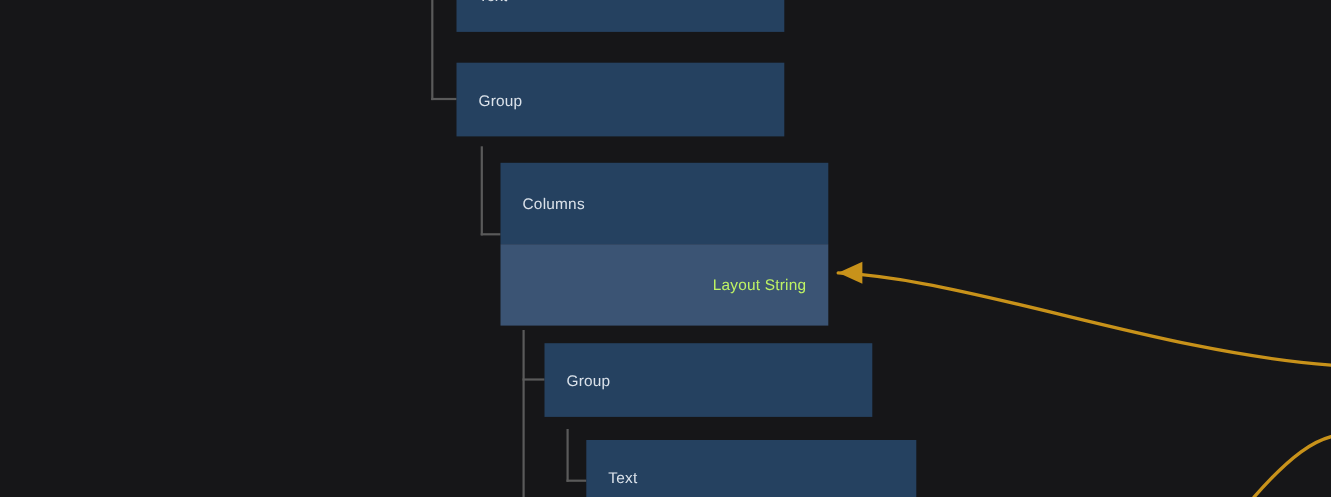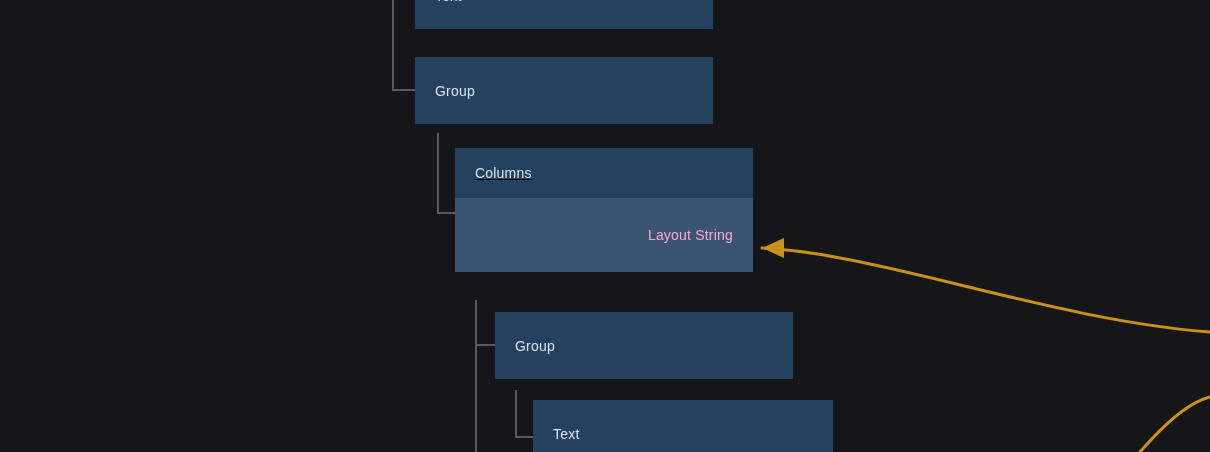--- a/index.html
+++ b/index.html
@@ -94,25 +94,25 @@
       <div class="node" style="left: 415px; top: 57px; width: 298px; height: 67px; background: rgb(37, 65, 96);">
         <span class="node-label left" style="color: rgb(219, 226, 234);">Group</span>
       </div>
       <div class="node" style="left: 495px; top: 312px; width: 298px; height: 67px; background: rgb(37, 65, 96);">
         <span class="node-label left" style="color: rgb(219, 226, 234);">Group</span>
       </div>
       <div class="node" style="left: 533px; top: 400px; width: 300px; height: 67px; background: rgb(37, 65, 96);">
         <span class="node-label left" style="color: rgb(219, 226, 234);">Text</span>
       </div>
       <div class="node-stack" style="left: 455px; top: 148px; width: 298px;">
-        <div class="band primary" style="height: 50px; background: rgb(37, 65, 96); text-decoration: underline;">
+        <div class="band primary" style="height: 74px; background: rgb(37, 65, 96);">
           <span class="node-label left" style="color: rgb(219, 226, 234);">Columns</span>
         </div>
         <div class="band highlight" style="height: 74px; background: rgb(59, 84, 116);">
-          <span class="node-label right" style="color: #f9a8d4;">Layout String</span>
+          <span class="node-label right" style="color: #bef264;">Layout String</span>
         </div>
       </div>
     </div>
 
   <svg id="annotations" viewBox="0 0 1210 452" xmlns="http://www.w3.org/2000/svg">
       <path d="M 1210 332 C 1080 322, 950 278, 840 258 C 810 252, 780 249, 762 248" fill="none" stroke="#c8921a" stroke-width="3" stroke-linecap="round"></path>
       <polygon points="762,248 784,238 784,258" fill="#c8921a"></polygon>
       <path d="M 1210 397 C 1195 401, 1175 412, 1140 452" fill="none" stroke="#c8921a" stroke-width="3" stroke-linecap="round"></path>
     </svg>
 

